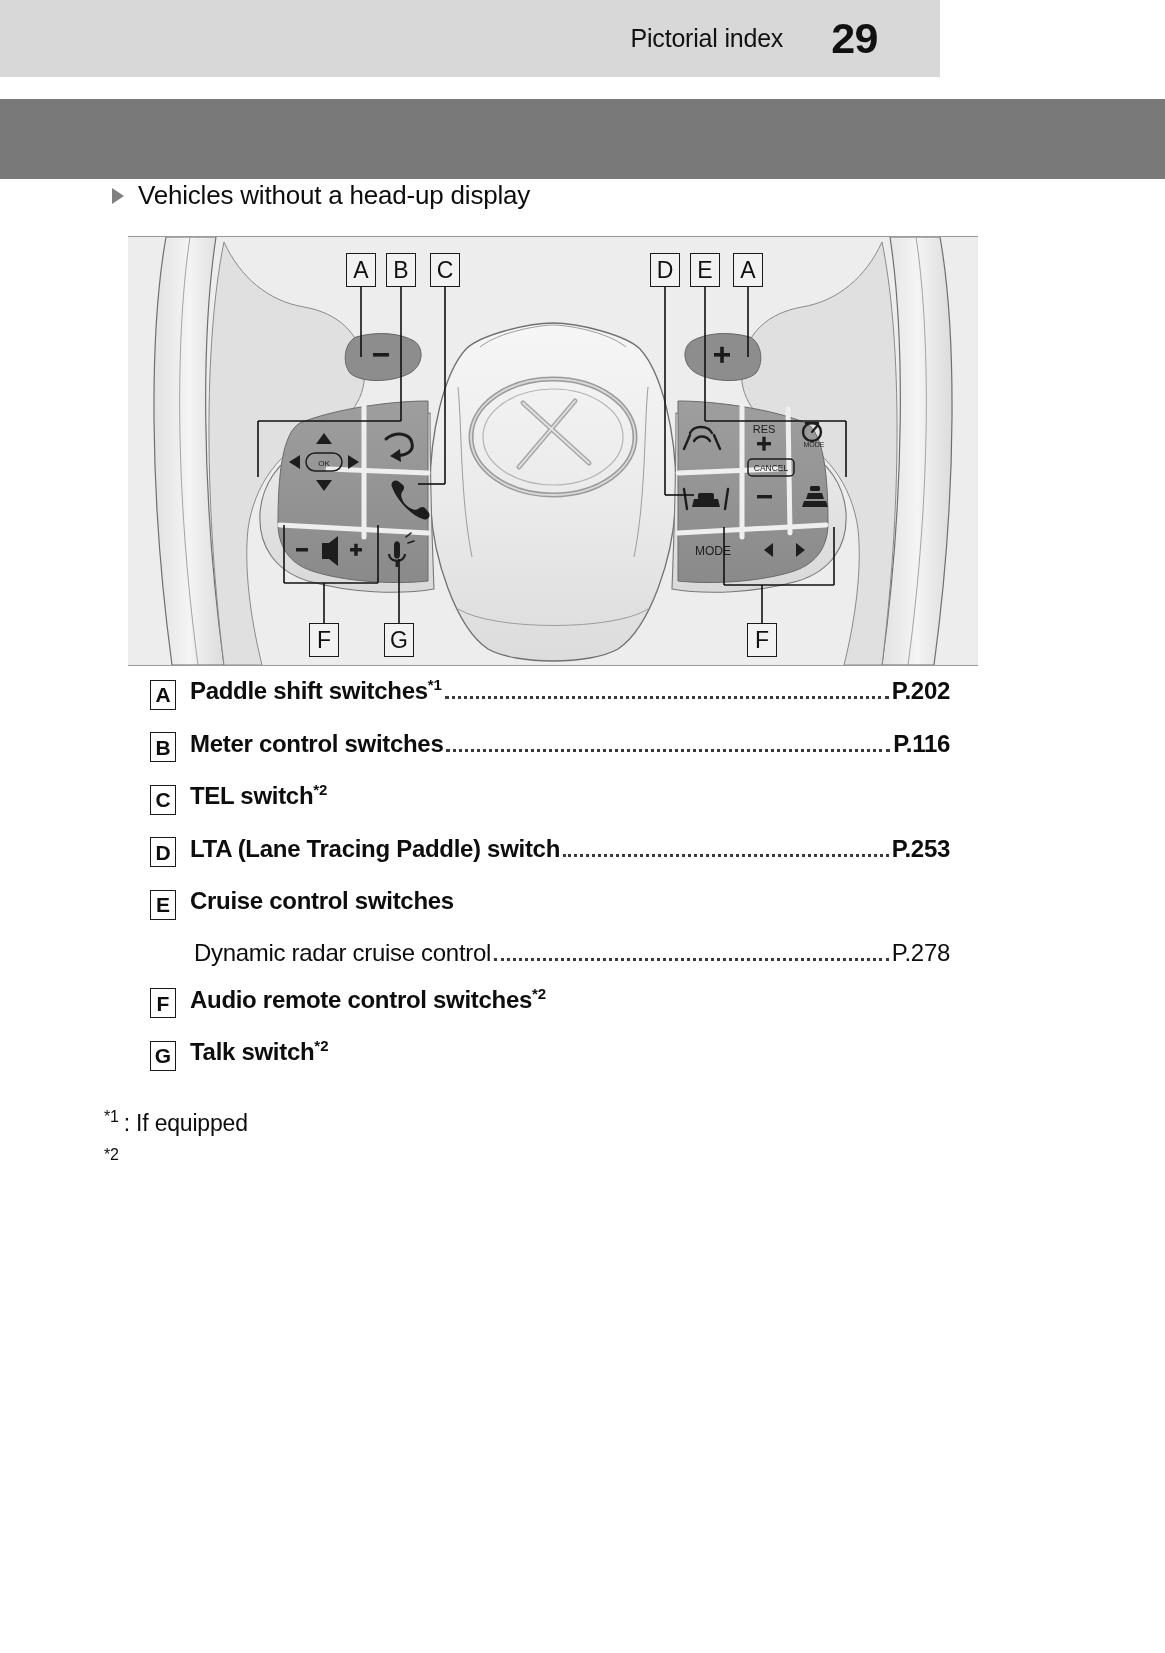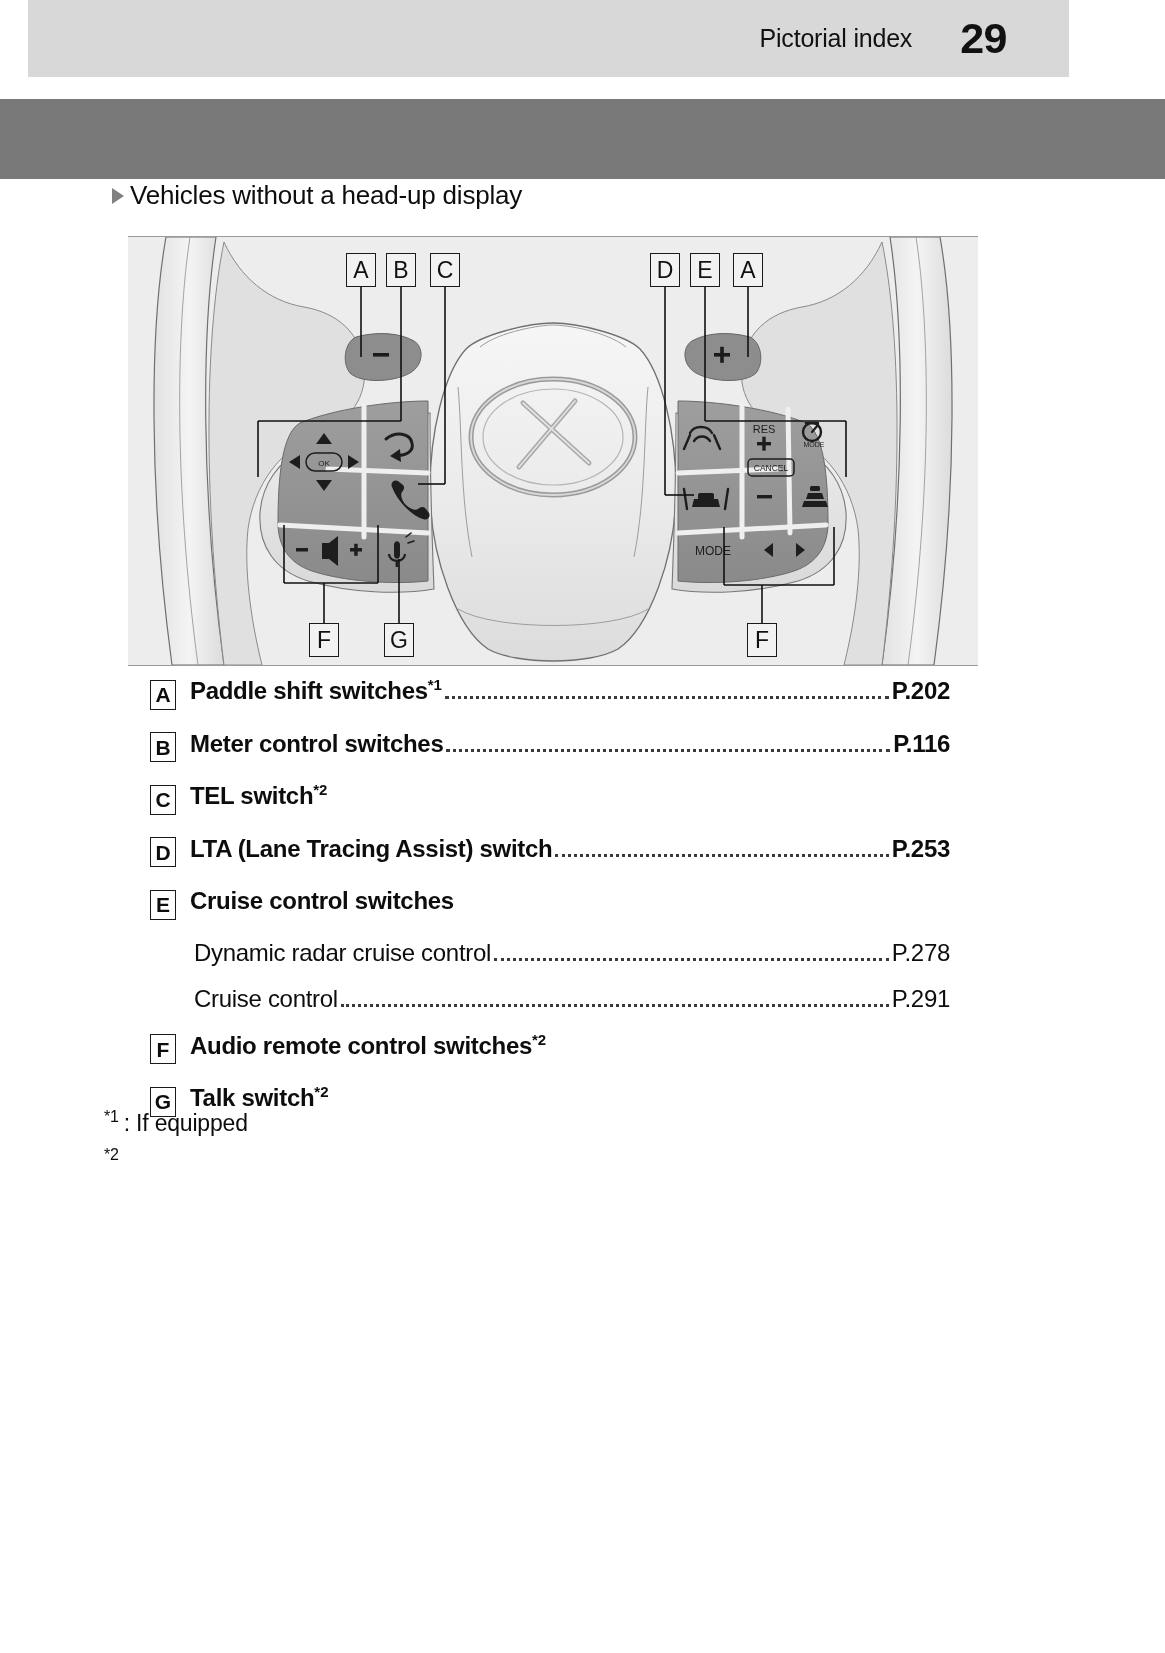--- a/index.html
+++ b/index.html
@@ -7,23 +7,22 @@
     width:1165px;height:1653px;
     background:#ffffff;
     font-family:"Liberation Sans", sans-serif;
     color:#0d0d0d;
     position:relative;
     overflow:hidden;
   }
 
   
   .page-header{
-    position:absolute;left:0;top:0;width:1041px;height:77px;
+    position:absolute;left:0;top:0;width:940px;height:77px;
     background:#d8d8d8;
-    margin-left:28px;
   }
   .page-header .hdr-inner{
     position:absolute;right:0;top:0;height:77px;
     display:flex;align-items:center;gap:48px;
     padding-right:62px;
   }
   .hdr-title{
     font-size:25px;letter-spacing:-0.2px;color:#111;
     font-weight:400;
   }
@@ -33,21 +32,21 @@
 
   
   .chapter-band{
     position:absolute;left:0;top:99px;width:1165px;height:80px;
     background:#797979;
   }
 
   
   .section-heading{
     position:absolute;left:112px;top:180px;
-    display:flex;align-items:center;gap:6px;
+    display:flex;align-items:center;gap:14px;
     font-size:26px;letter-spacing:-0.2px;
   }
   .tri-marker{
     width:0;height:0;
     border-left:12px solid #808080;
     border-top:8px solid transparent;
     border-bottom:8px solid transparent;
     display:inline-block;
   }
 
@@ -425,43 +424,38 @@
 
   <div class="idx-row nodots">
     <span class="letter-box">C</span>
     <span class="idx-label"><span>TEL switch</span><span class="sup">*2</span></span>
 
     <span class="idx-page"></span>
   </div>
 
   <div class="idx-row">
     <span class="letter-box">D</span>
-    <span class="idx-label"><span>LTA (Lane Tracing Assist) switch</span><span class="sup"></span></span>
+    <span class="idx-label"><span>LTA (Lane Tracing Paddle) switch</span><span class="sup"></span></span>
     <span class="dots"></span>
     <span class="idx-page">P.253</span>
   </div>
 
   <div class="idx-row nodots">
     <span class="letter-box">E</span>
     <span class="idx-label"><span>Cruise control switches</span><span class="sup"></span></span>
 
     <span class="idx-page"></span>
   </div>
 
   <div class="idx-row sub">
     <span class="idx-label">Dynamic radar cruise control</span>
     <span class="dots"></span>
     <span class="idx-page">P.278</span>
   </div>
 
-  <div class="idx-row sub">
-    <span class="idx-label">Cruise control</span>
-    <span class="dots"></span>
-    <span class="idx-page">P.291</span>
-  </div>
 
   <div class="idx-row nodots">
     <span class="letter-box">F</span>
     <span class="idx-label"><span>Audio remote control switches</span><span class="sup">*2</span></span>
 
     <span class="idx-page"></span>
   </div>
 
   <div class="idx-row nodots">
     <span class="letter-box">G</span>

